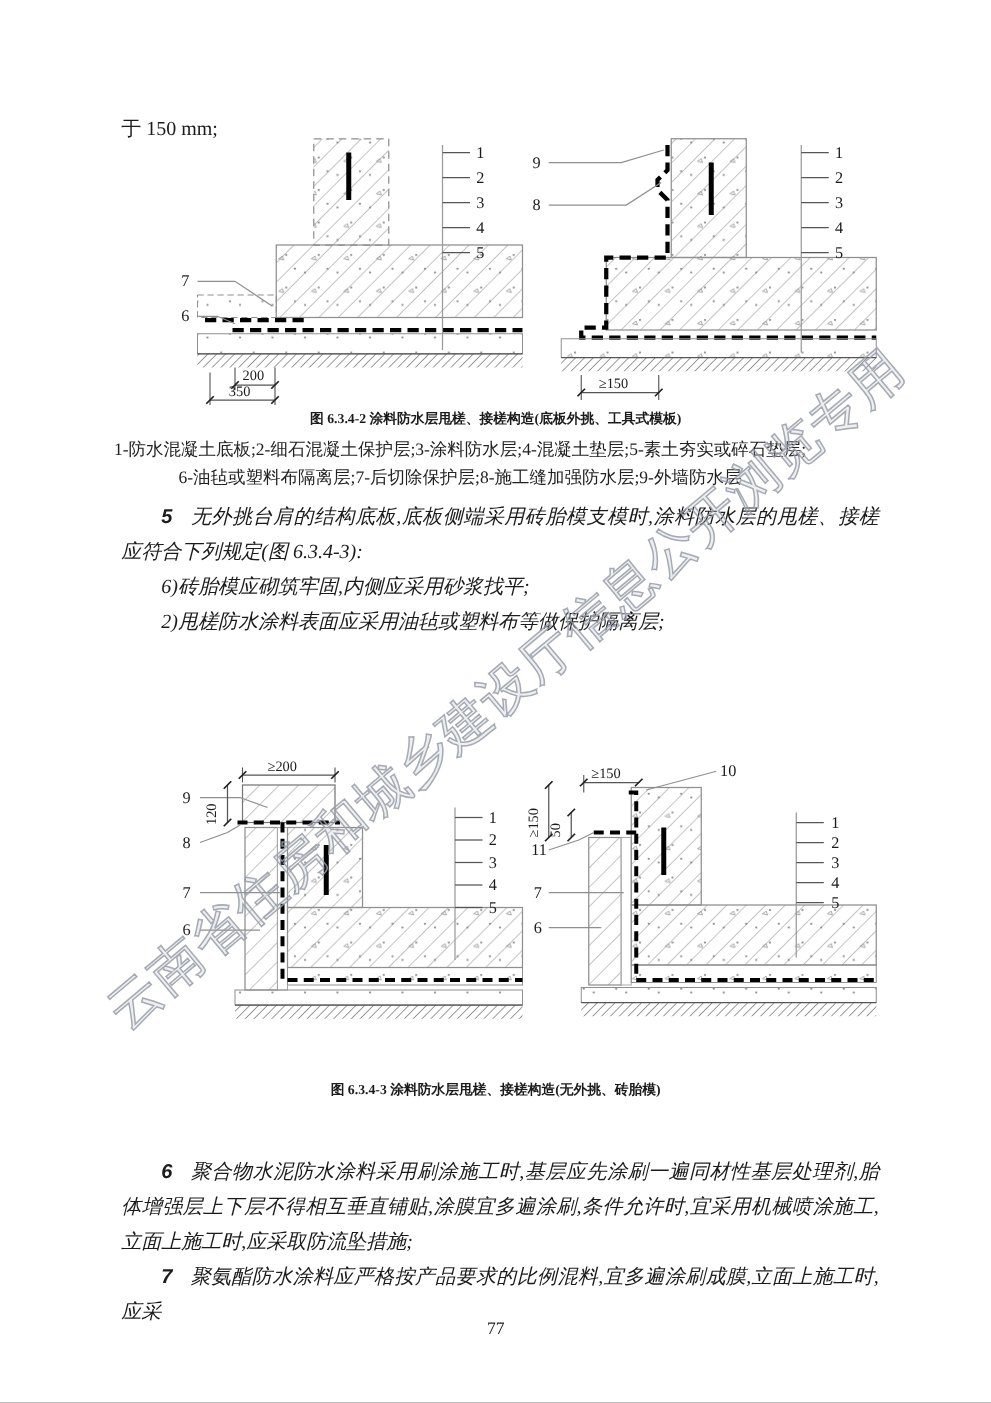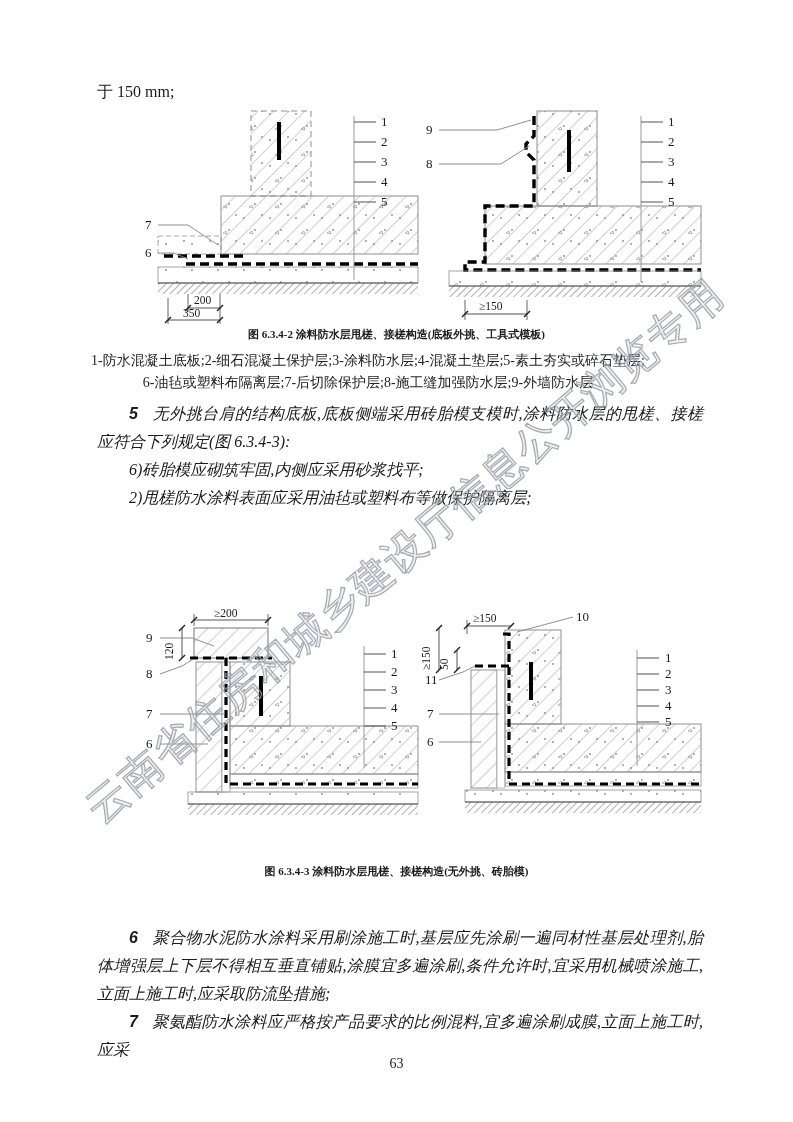--- a/index.html
+++ b/index.html
@@ -1,21 +1,21 @@
 <!DOCTYPE html>
 <html><head>
 <meta charset="utf-8">
 <style>
   html,body{margin:0;padding:0;background:#888;}
   .page{
     position:relative;width:793px;height:1122px;background:#ffffff;
     margin:0 auto;overflow:hidden;
     font-family:"Liberation Serif","DejaVu Serif",serif;color:#1b1b1b;
   }
-  .intro{position:absolute;left:97px;top:82px;font-size:16px;}
+  .intro{position:absolute;left:97px;top:93px;font-size:16px;}
   .figrow{position:absolute;left:136px;width:566px;height:224px;display:flex;}
   .figrow svg{flex:0 0 283px;height:224px;}
   #figrow1{top:108px;}
   #figrow2{top:606px;}
   .caption{position:absolute;left:0;width:793px;text-align:center;font-weight:bold;font-size:11px;}
   #caption1{top:327px;}
   #caption2{top:864px;}
   .legend{position:absolute;left:0;width:736px;text-align:center;font-size:14px;line-height:21.5px;color:#222;}
   #legend1{top:350px;}
   #legend2{top:854px;}
@@ -310,15 +310,15 @@
     </svg>
   </div>
 
   <div class="caption" id="caption2">图 6.3.4-3  涂料防水层甩槎、接槎构造(无外挑、砖胎模)</div>
 
   <div class="textblock" id="clause67">
     <p class="lead"><span class="clause-num">6</span><span>聚合物水泥防水涂料采用刷涂施工时,基层应先涂刷一遍同材性基层处理剂,胎体增强层上下层不得相互垂直铺贴,涂膜宜多遍涂刷,条件允许时,宜采用机械喷涂施工,立面上施工时,应采取防流坠措施;</span></p>
     <p class="lead"><span class="clause-num">7</span><span>聚氨酯防水涂料应严格按产品要求的比例混料,宜多遍涂刷成膜,立面上施工时,应采</span></p>
   </div>
 
-  <div class="pagenum">63</div>
+  <div class="pagenum">77</div>
 
 </div>
 
 </body></html>

